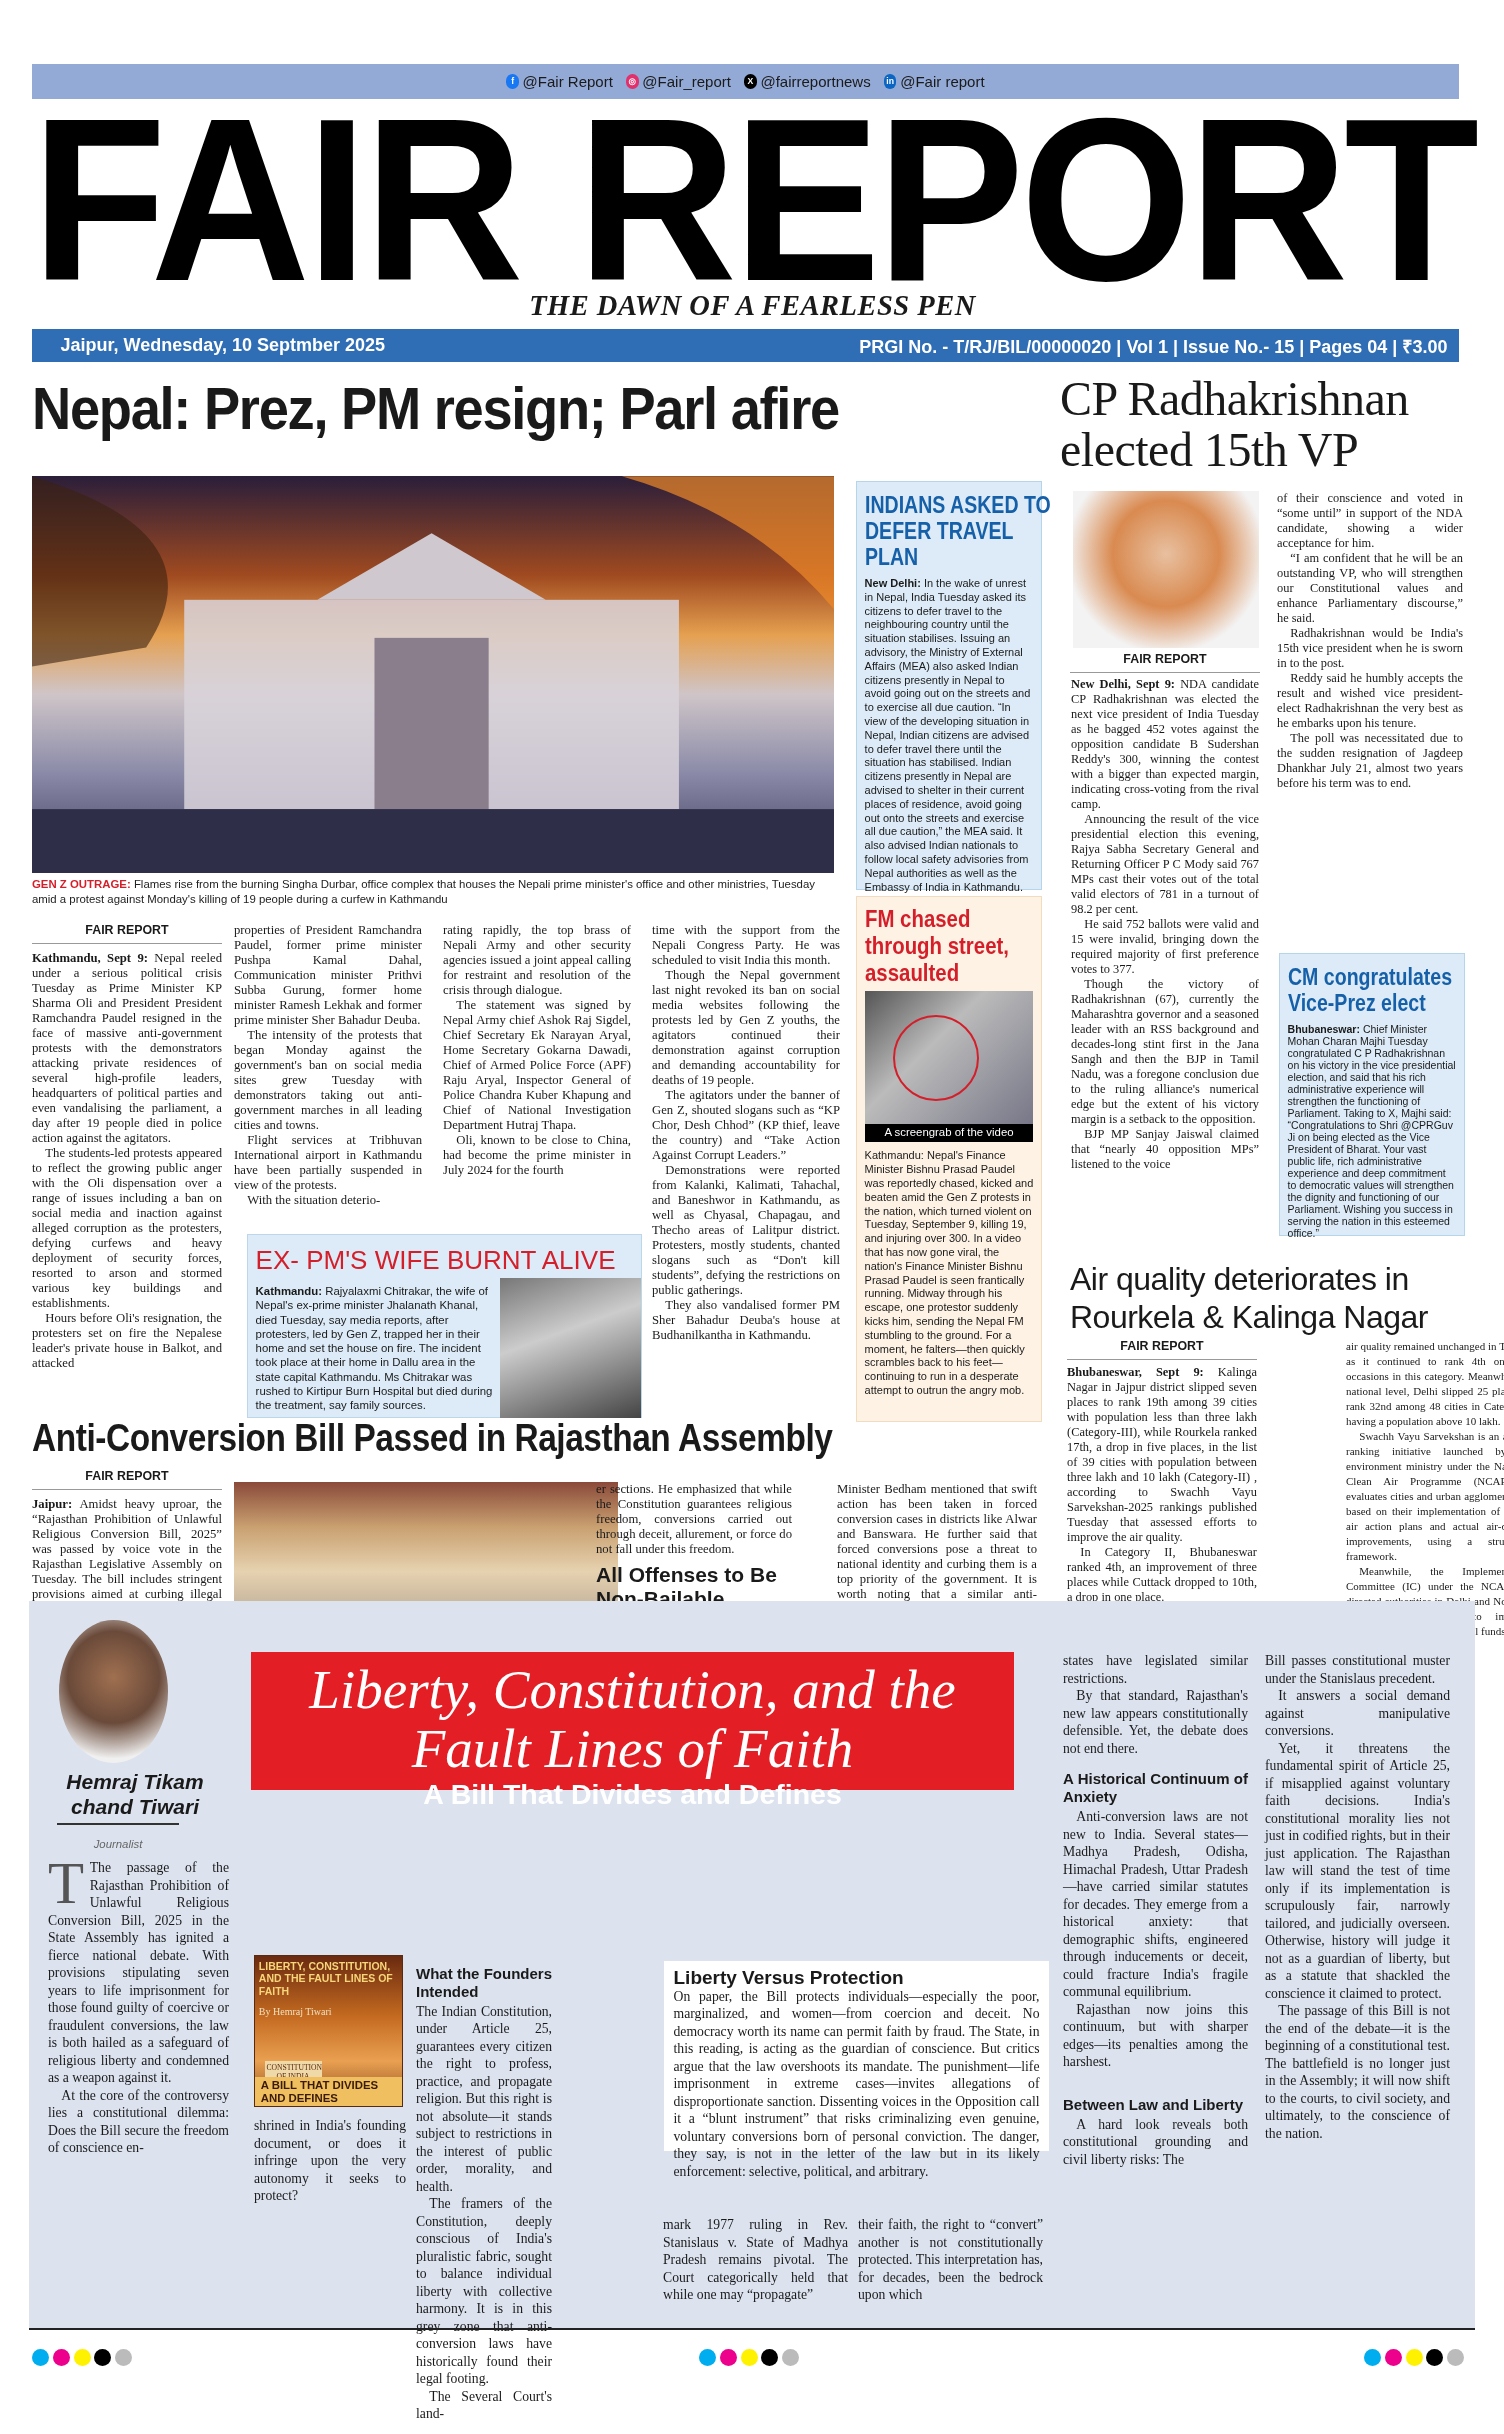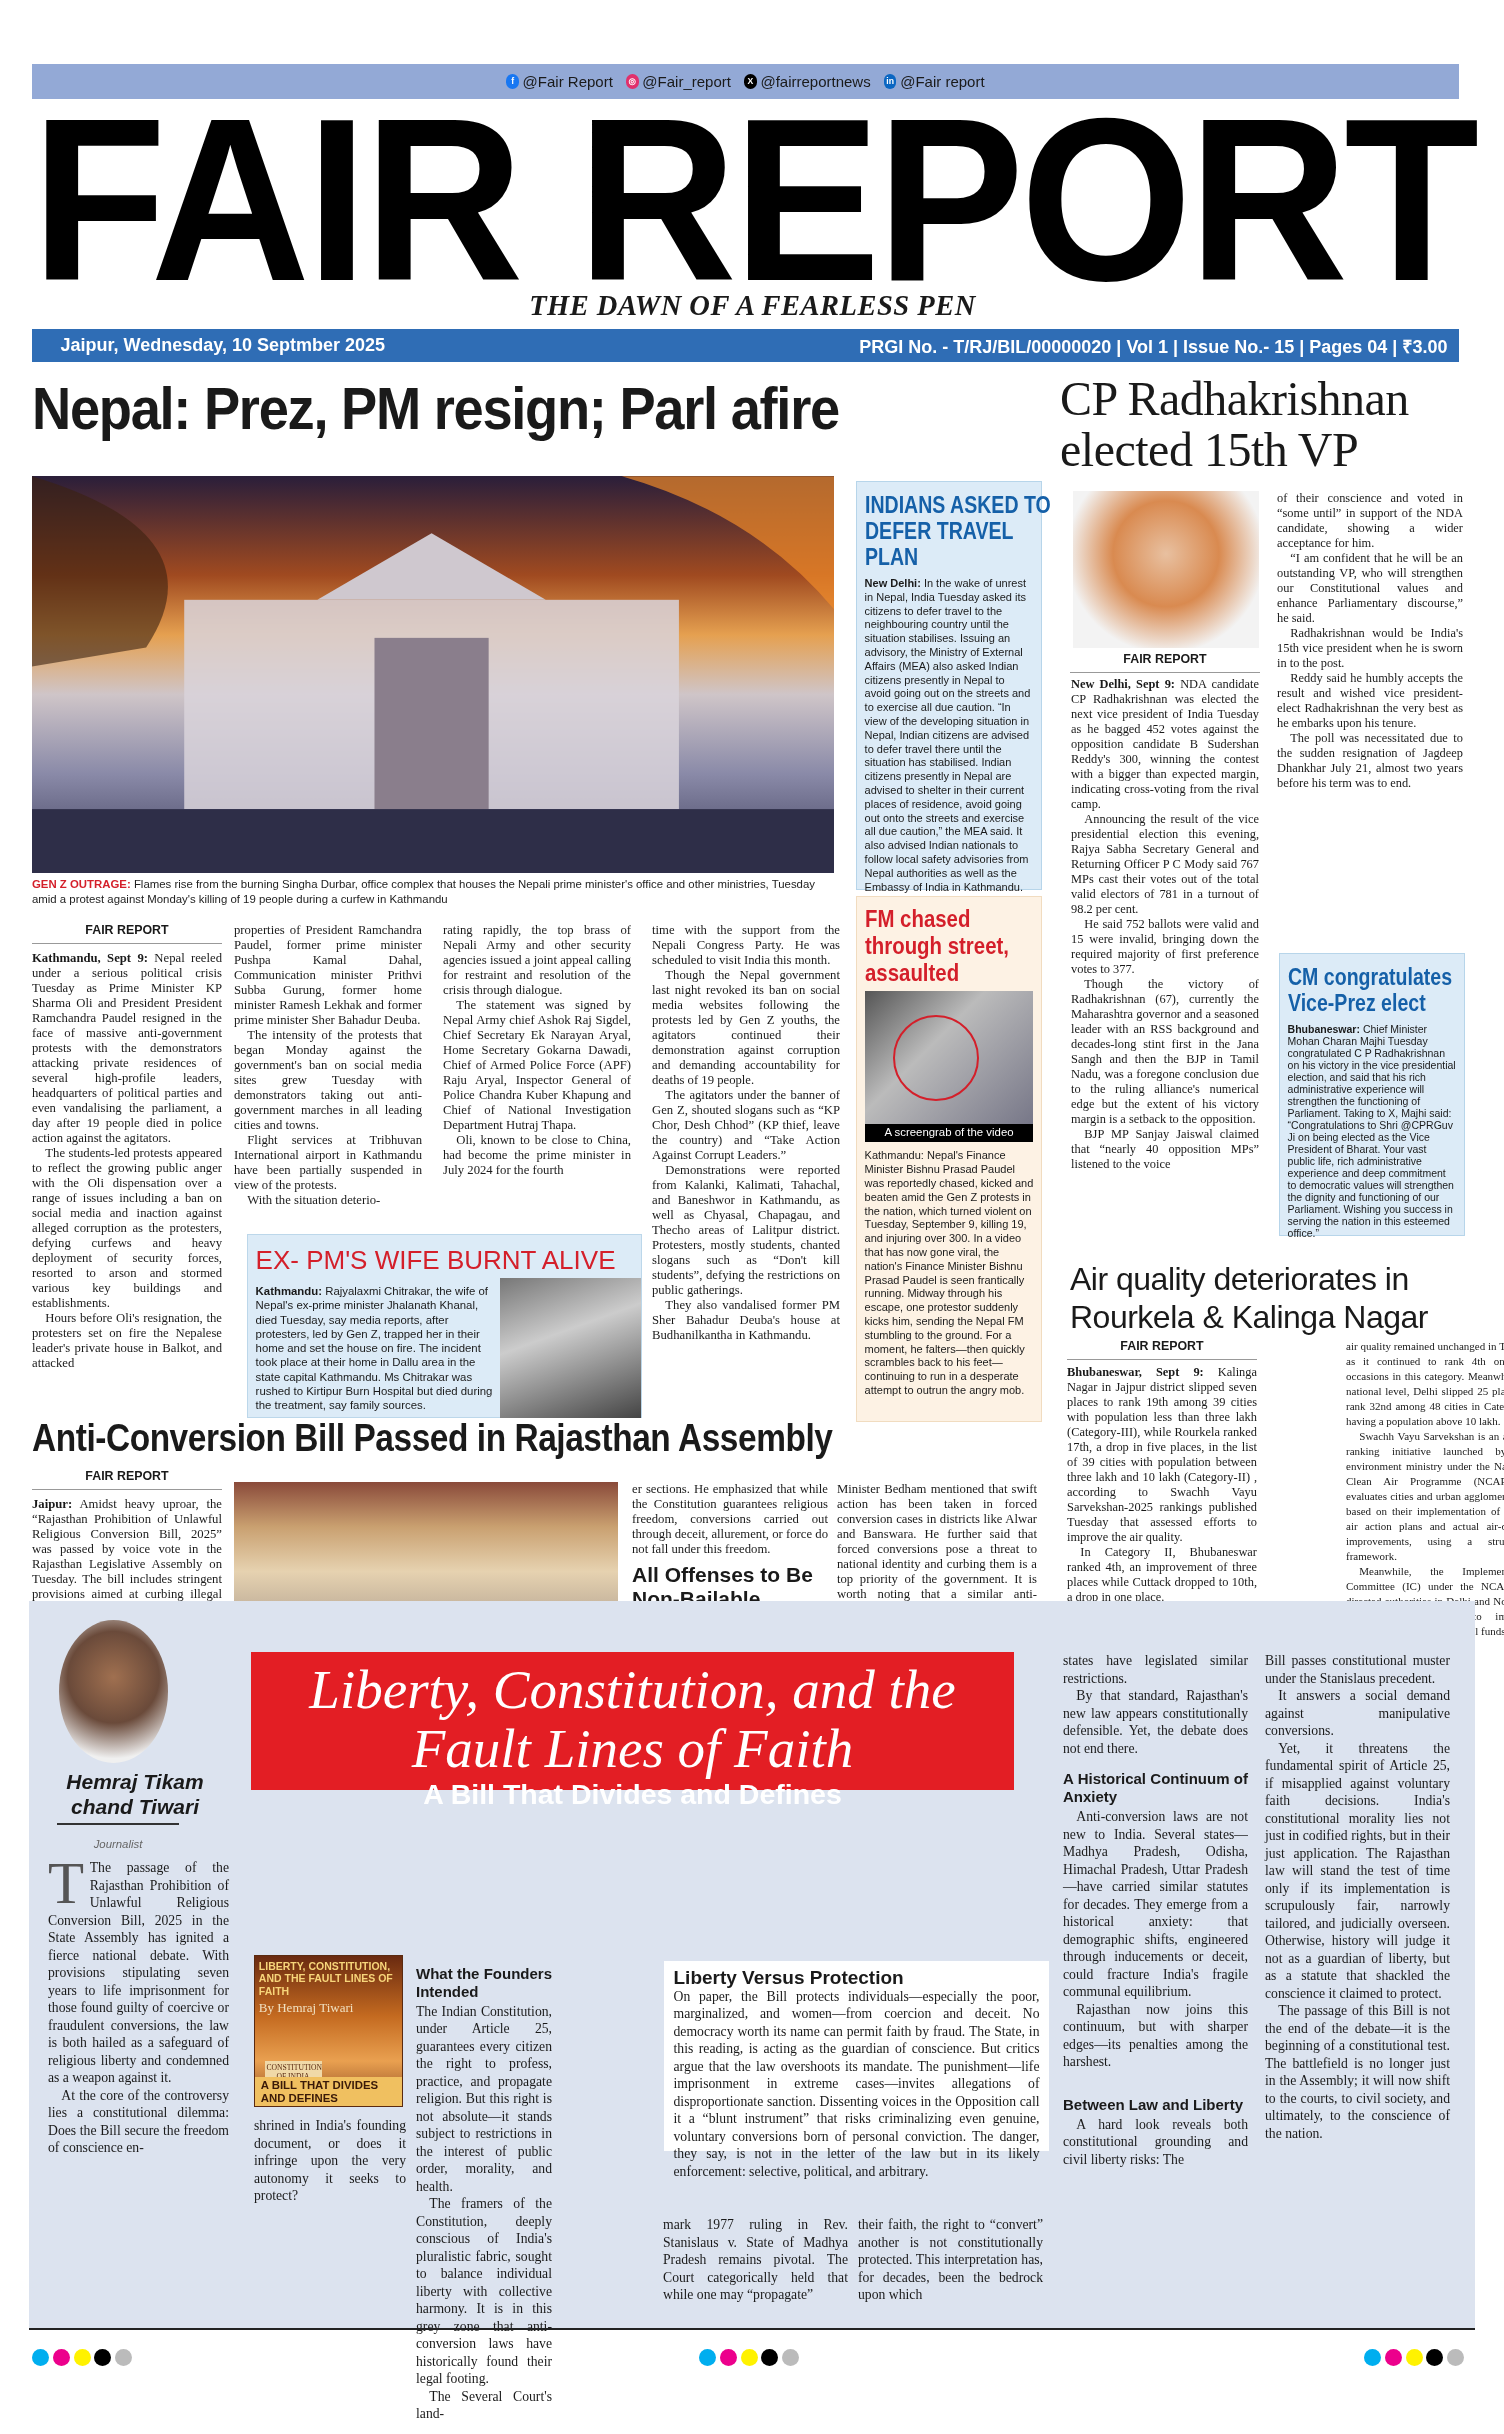--- a/index.html
+++ b/index.html
@@ -185,21 +185,21 @@
   </div>
 </div>
 <div class="abs" style="left:234px;top:1482px;width:384px;height:149px;background:linear-gradient(180deg,#8a4a3a 0%,#c9a070 30%,#e6d2b0 60%,#b0a090 100%)"></div>
 <div class="abs col" style="left:234px;top:1644px;width:190px">
   <p class="ni">involved, and lifelong imprisonment for repeat offenders.</p>
   <p>Minister of State for Home, Jawahar Singh Bedham, stated that the bill is crucial for main-</p>
 </div>
 <div class="abs col" style="left:434px;top:1644px;width:188px">
   <p class="ni">taining social harmony and protecting vulnerable sections of society such as Scheduled Castes, Scheduled Tribes, women, and the economically weak-</p>
 </div>
-<div class="abs col" style="left:632px;top:1482px;width:196px">
+<div class="abs col" style="left:596px;top:1482px;width:196px">
   <p class="ni">er sections. He emphasized that while the Constitution guarantees religious freedom, conversions carried out through deceit, allurement, or force do not fall under this freedom.</p>
   <div style="font-family:'Liberation Sans',sans-serif;font-weight:bold;font-size:21px;line-height:24px;text-align:left;margin:5.7px 0">All Offenses to Be Non-Bailable</div>
   <p class="ni">According to the bill, all offenses related to religious conversion will be non-bailable and cognizable. These cases will be tried in session courts.</p>
 </div>
 <div class="abs col" style="left:837px;top:1482px;width:200px">
   <p class="ni">Minister Bedham mentioned that swift action has been taken in forced conversion cases in districts like Alwar and Banswara. He further said that forced conversions pose a threat to national identity and curbing them is a top priority of the government. It is worth noting that a similar anti-conversion law was introduced in the state in 2008, but the current bill includes much stricter provisions.</p>
 </div>
 
 <div class="abs opinion"></div>
 <div class="abs" style="left:59px;top:1620px;width:109px;height:143px;border-radius:50%;background:radial-gradient(circle at 50% 40%,#a07050 0%,#6a4a3a 45%,#f0f0f0 80%)"></div>
@@ -212,21 +212,21 @@
   <div class="t2">A Bill That Divides and Defines</div>
 </div>
 
 <div class="abs ocol" style="left:48px;top:1859px;width:181px">
   <p class="ni"><span style="float:left;font-size:59px;line-height:49px;color:#555;margin-right:5.7px">T</span><span>The passage of the Rajasthan Prohibition of Unlawful Religious Conversion Bill, 2025 in the State Assembly has ignited a fierce national debate. With provisions stipulating seven years to life imprisonment for those found guilty of coercive or fraudulent conversions, the law is both hailed as a safeguard of religious liberty and condemned as a weapon against it.</span></p>
   <p>At the core of the controversy lies a constitutional dilemma: Does the Bill secure the freedom of conscience en-</p>
 </div>
 
 <div class="abs" style="left:254px;top:1955px;width:149px;height:152px;background:linear-gradient(180deg,#6a2a10 0%,#c46a20 40%,#e9a050 70%,#8a4a20 100%);border:1.9px solid #5a2a10;padding:3.8px">
   <div style="color:#f7d57a;font-family:'Liberation Sans',sans-serif;font-weight:bold;font-size:10.5px;line-height:12.4px">LIBERTY, CONSTITUTION, AND THE FAULT LINES OF FAITH</div>
-  <div style="color:#f1e0c0;font-size:13px;margin-top:3px">By Hemraj Tiwari</div>
+  <div style="color:#f1e0c0;font-size:10px;margin-top:9px">By Hemraj Tiwari</div>
   <div style="position:absolute;left:9.5px;top:105px;width:57px;text-align:center;font-size:7.6px;color:#5a2a10;background:#f0d9a8;padding:1.9px">CONSTITUTION OF INDIA</div>
   <div style="position:absolute;left:0;bottom:0;width:100%;background:#f0c060;color:#3a1a08;font-family:'Liberation Sans',sans-serif;font-weight:bold;font-size:11.4px;line-height:12.4px;padding:1.9px 5.7px">A BILL THAT DIVIDES AND DEFINES</div>
 </div>
 <div class="abs ocol" style="left:254px;top:2117px;width:152px">
   <p class="ni">shrined in India's founding document, or does it infringe upon the very autonomy it seeks to protect?</p>
 </div>
 
 <div class="abs ocol" style="left:416px;top:1961px;width:136px">
   <div class="subh">What the Founders Intended</div>
   <p class="ni">The Indian Constitution, under Article 25, guarantees every citizen the right to profess, practice, and propagate religion. But this right is not absolute—it stands subject to restrictions in the interest of public order, morality, and health.</p>

